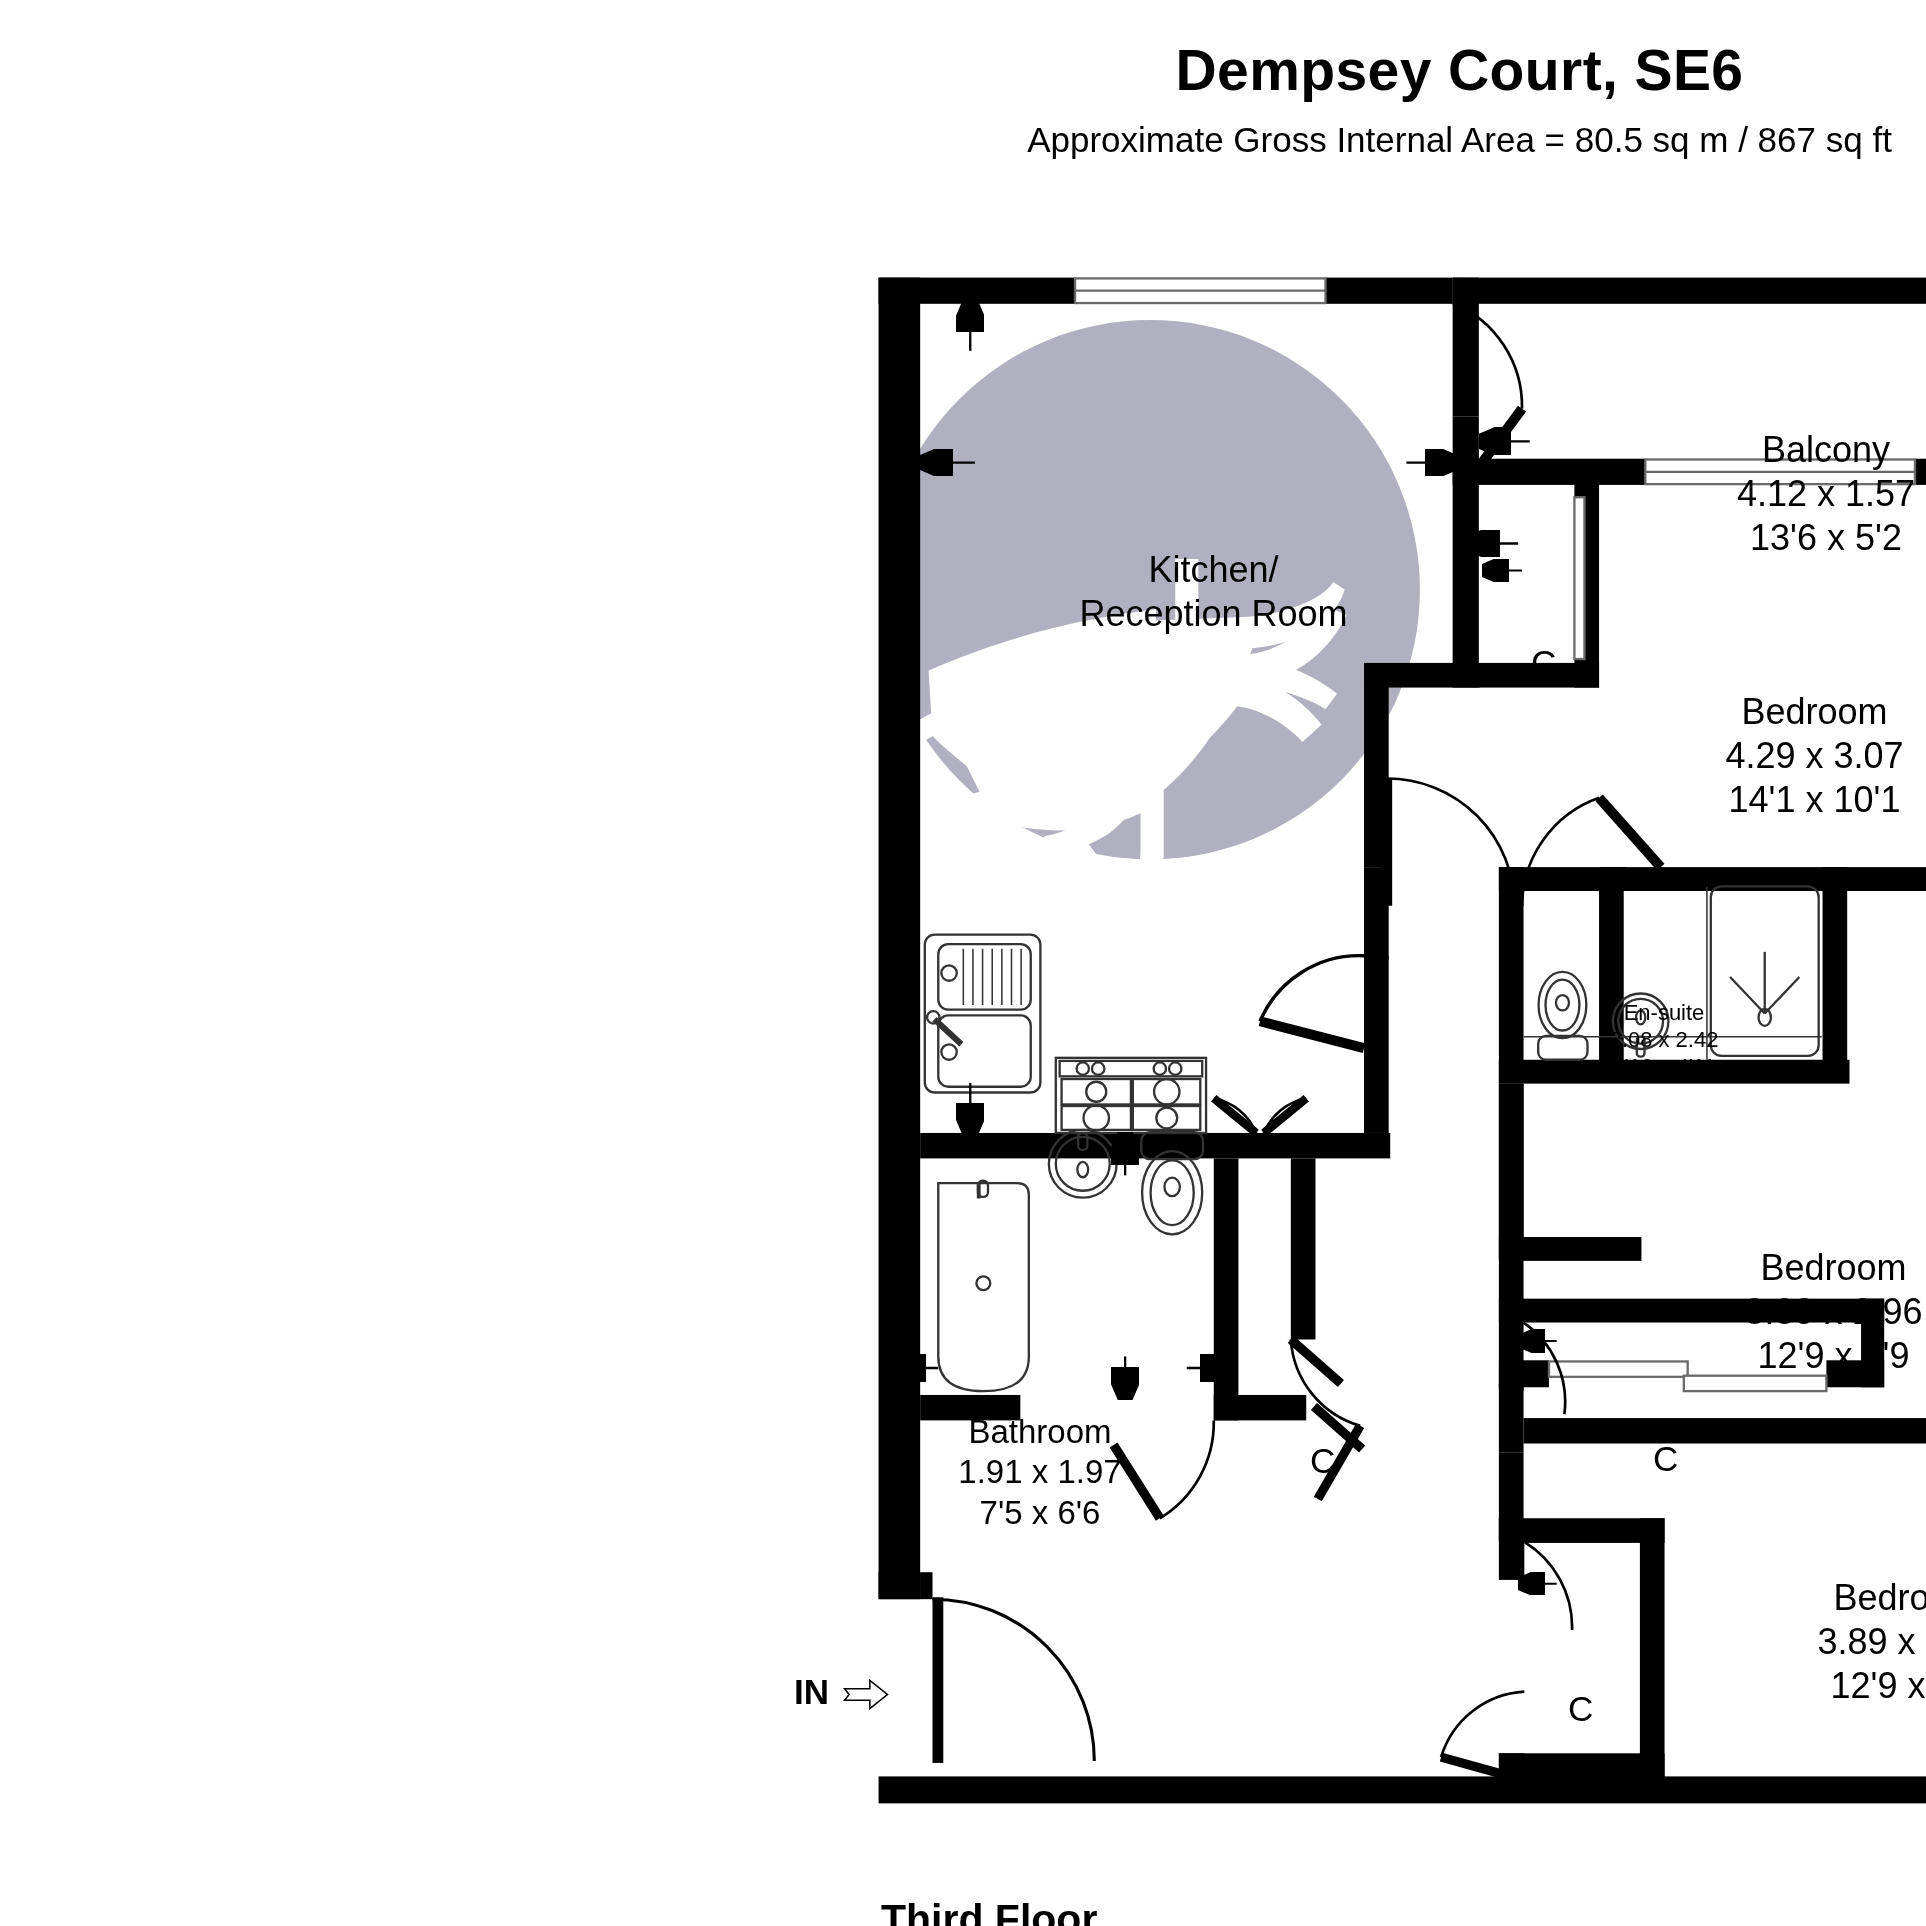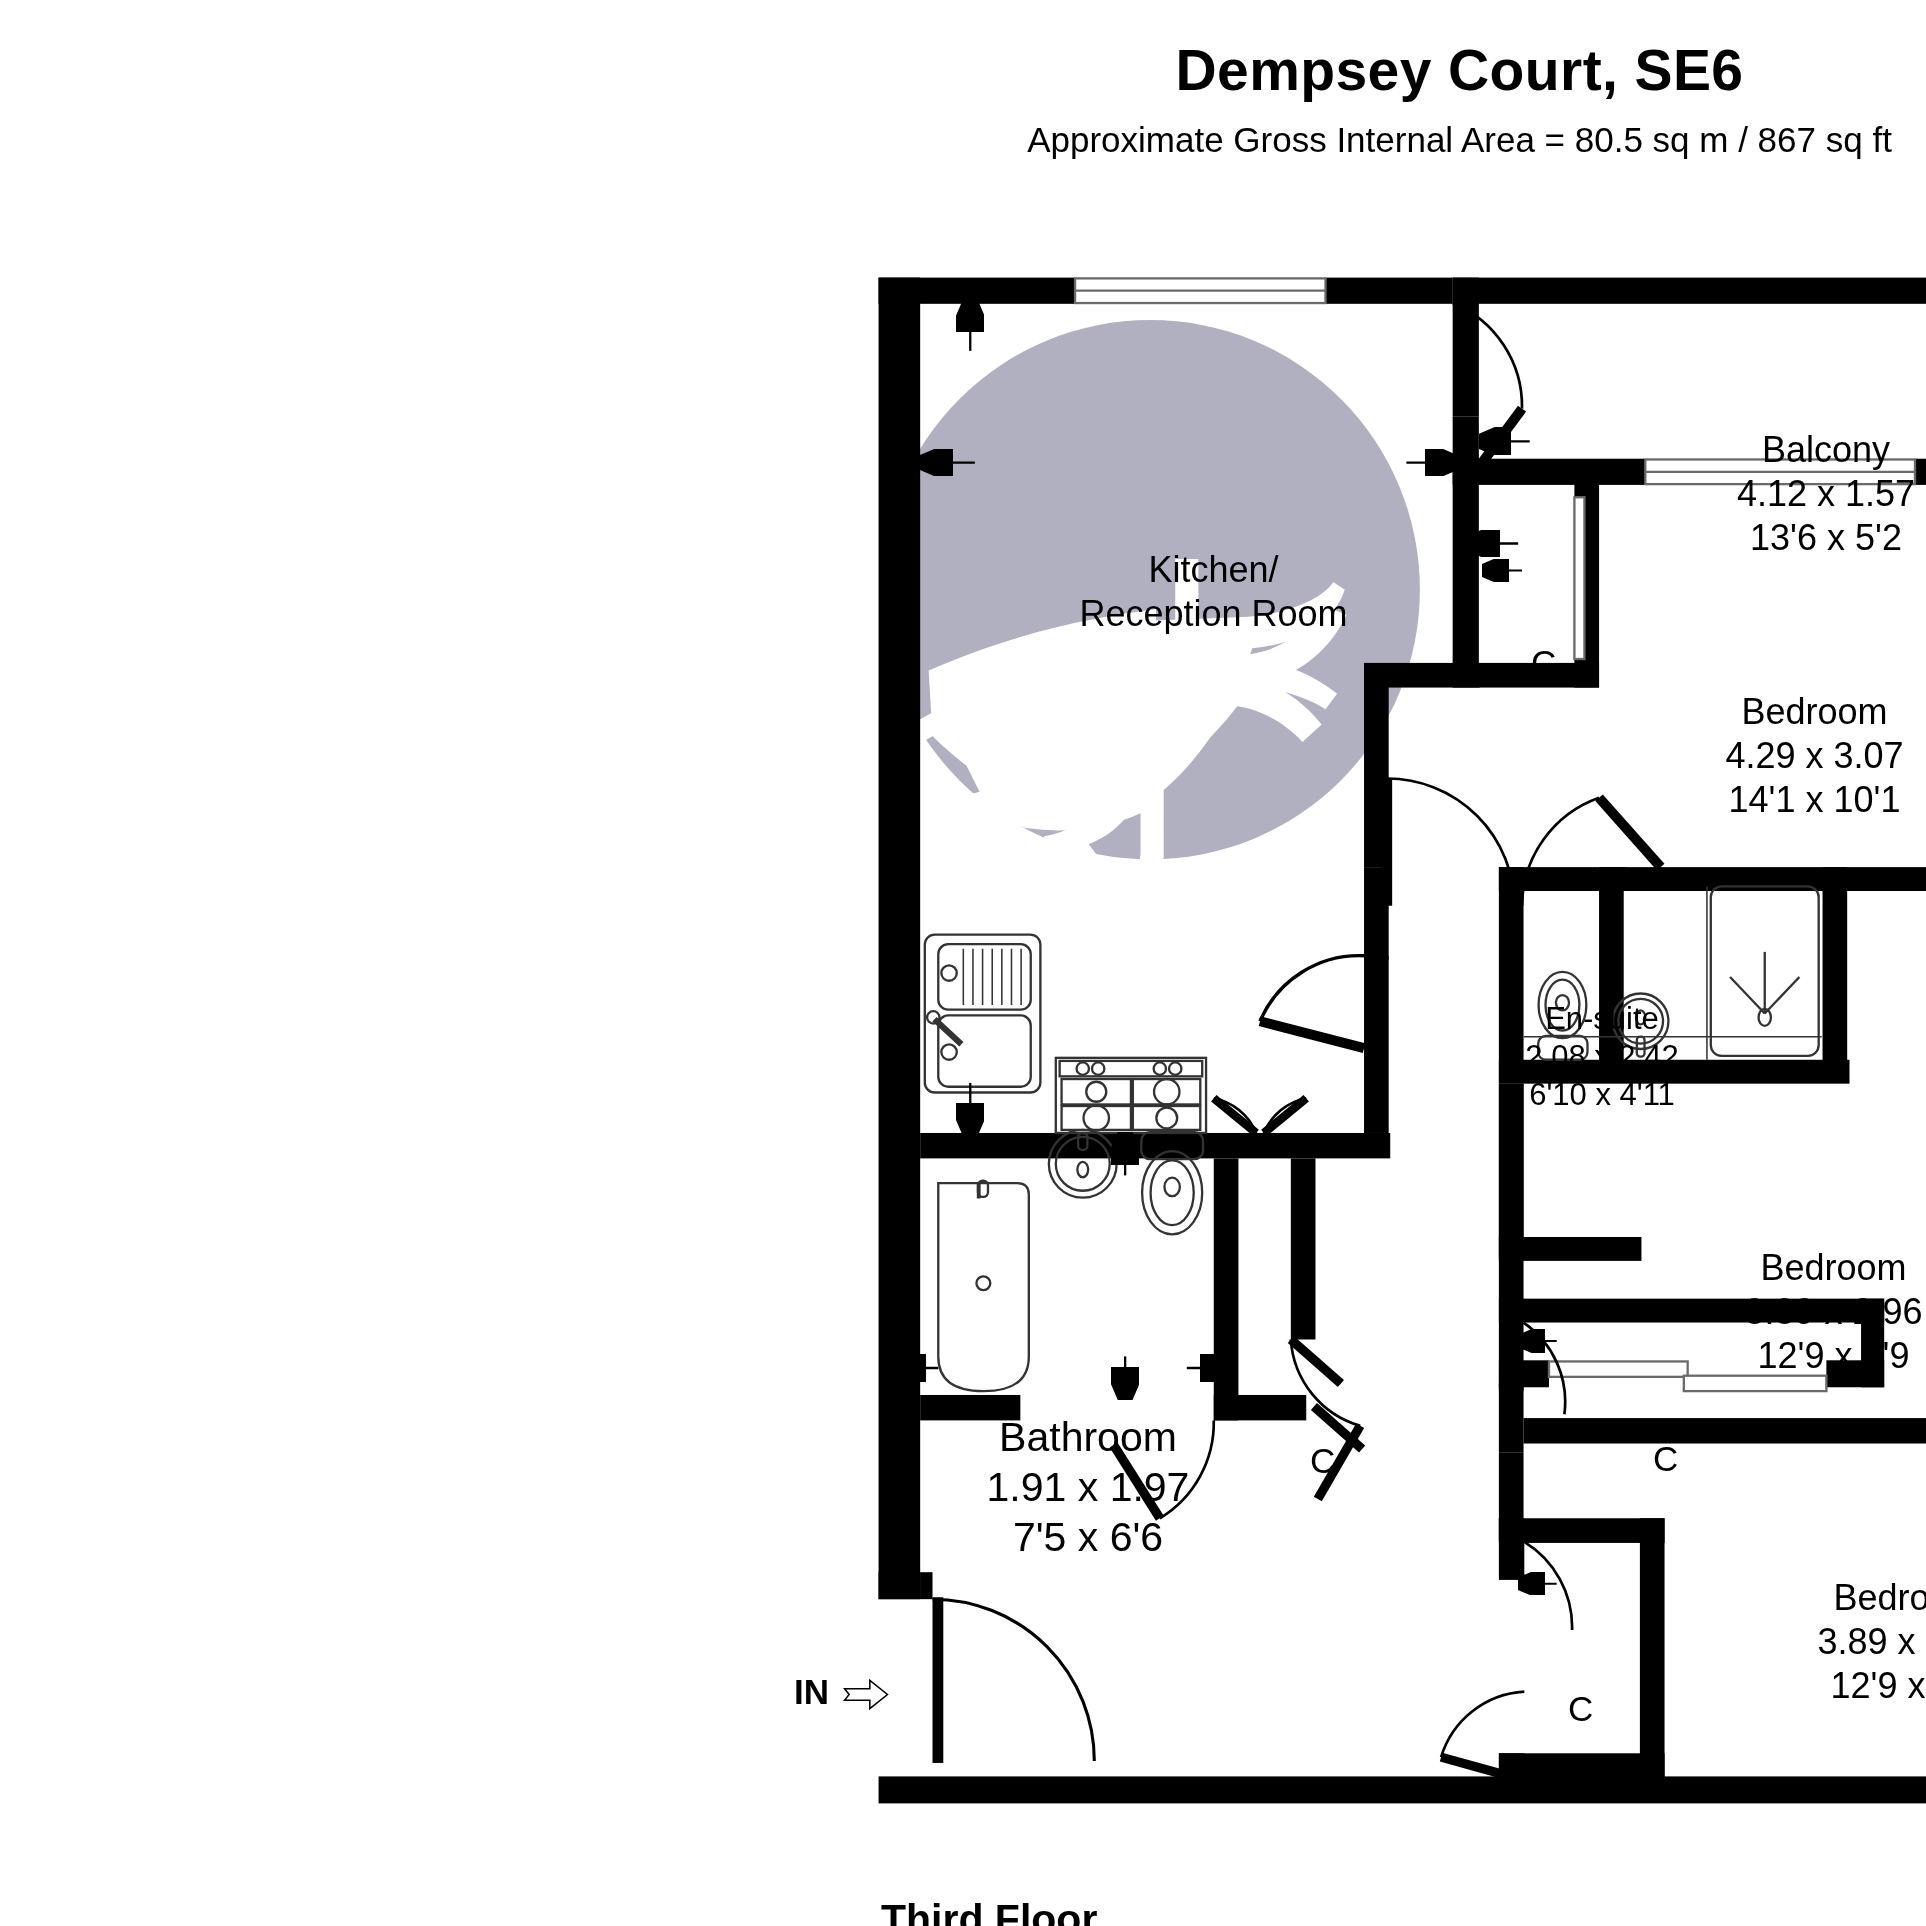--- a/index.html
+++ b/index.html
@@ -410,39 +410,39 @@
     <span class="nm">Kitchen/</span>
     <span class="nm">Reception Room</span>
   </div>
 
   <div class="rlabel" style="left:1618px;top:690px;width:393px;">
     <span class="nm">Bedroom</span>
     <span class="d1">4.29 x 3.07</span>
     <span class="d2">14'1 x 10'1</span>
   </div>
 
-  <div class="rlabel" style="left:1448px;top:1000px;width:308px;font-size:31px;">
+  <div class="rlabel" style="left:1510px;top:1000px;width:308px;font-size:22px;">
     <span class="nm">En-suite</span>
     <span class="d1">2.08 x 2.42</span>
     <span class="d2">6'10 x 4'11</span>
   </div>
 
   <div class="rlabel" style="left:1637px;top:1246px;width:393px;">
     <span class="nm">Bedroom</span>
     <span class="d1">3.89 x 2.96</span>
     <span class="d2">12'9 x 9'9</span>
   </div>
 
   <div class="rlabel" style="left:1710px;top:1576px;width:393px;">
     <span class="nm">Bedroom</span>
     <span class="d1">3.89 x 2.53</span>
     <span class="d2">12'9 x 8'4</span>
   </div>
 
-  <div class="rlabel" style="left:932px;top:1412px;width:312px;font-size:41px;">
+  <div class="rlabel" style="left:884px;top:1412px;width:312px;font-size:33px;">
     <span class="nm">Bathroom</span>
     <span class="d1">1.91 x 1.97</span>
     <span class="d2">7'5 x 6'6</span>
   </div>
 
   <div class="clabel" style="left:1531px;top:645px;">C</div>
   <div class="clabel" style="left:1310px;top:1443px;">C</div>
   <div class="clabel" style="left:1653px;top:1441px;">C</div>
   <div class="clabel" style="left:1568px;top:1691px;">C</div>
 

